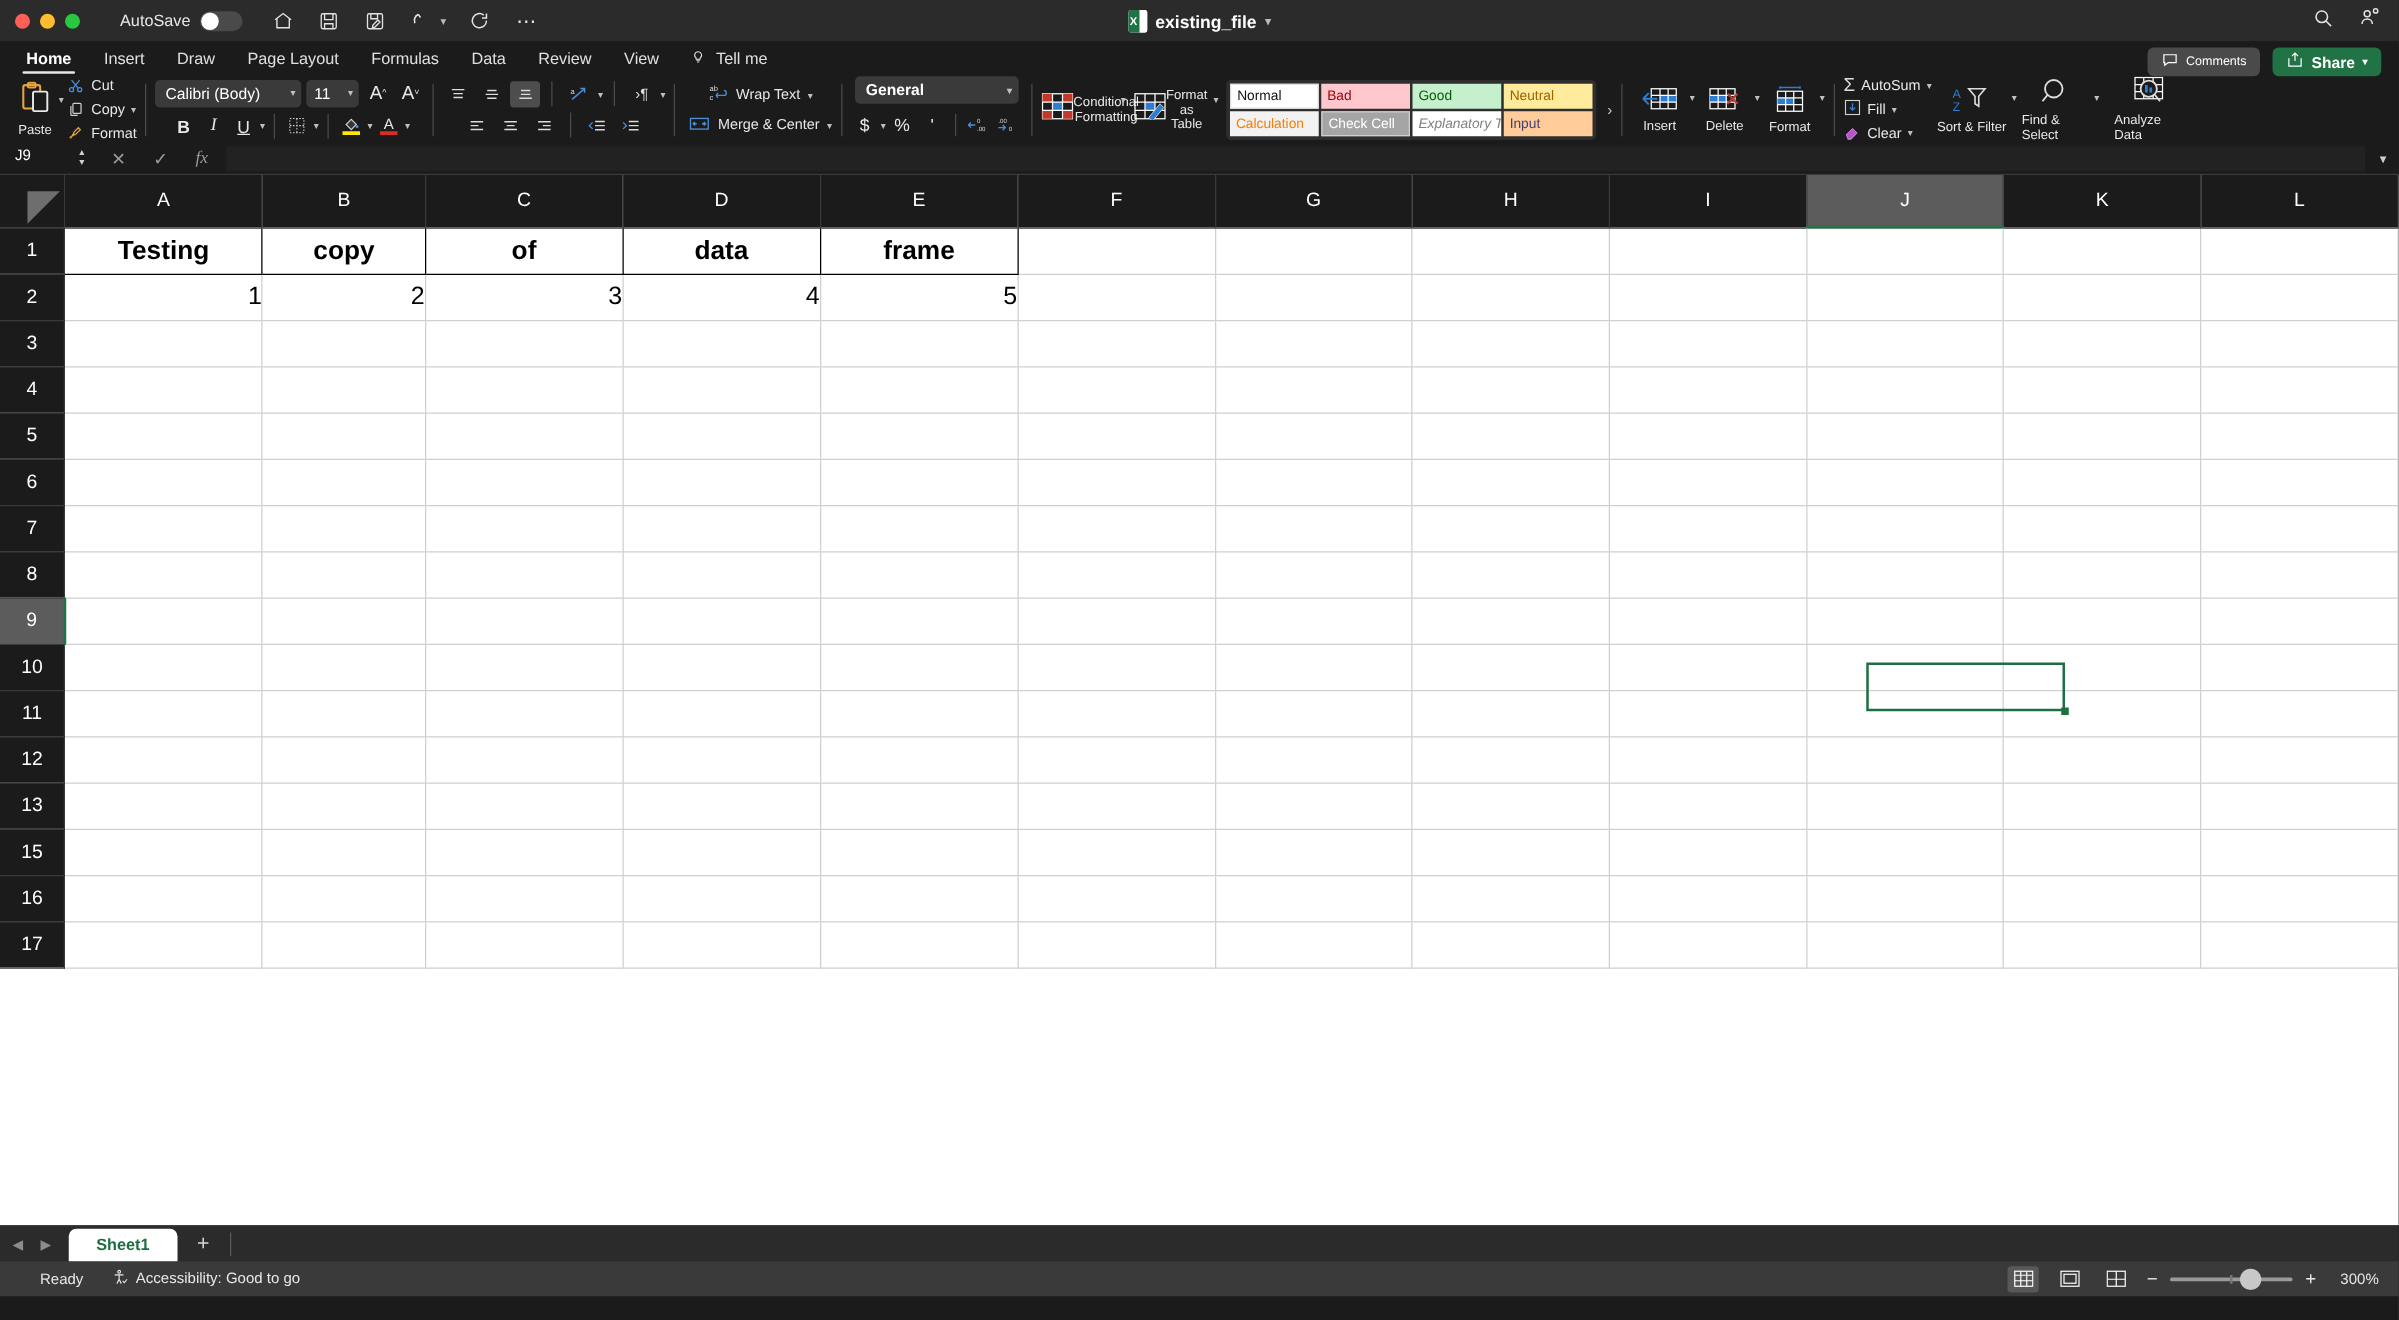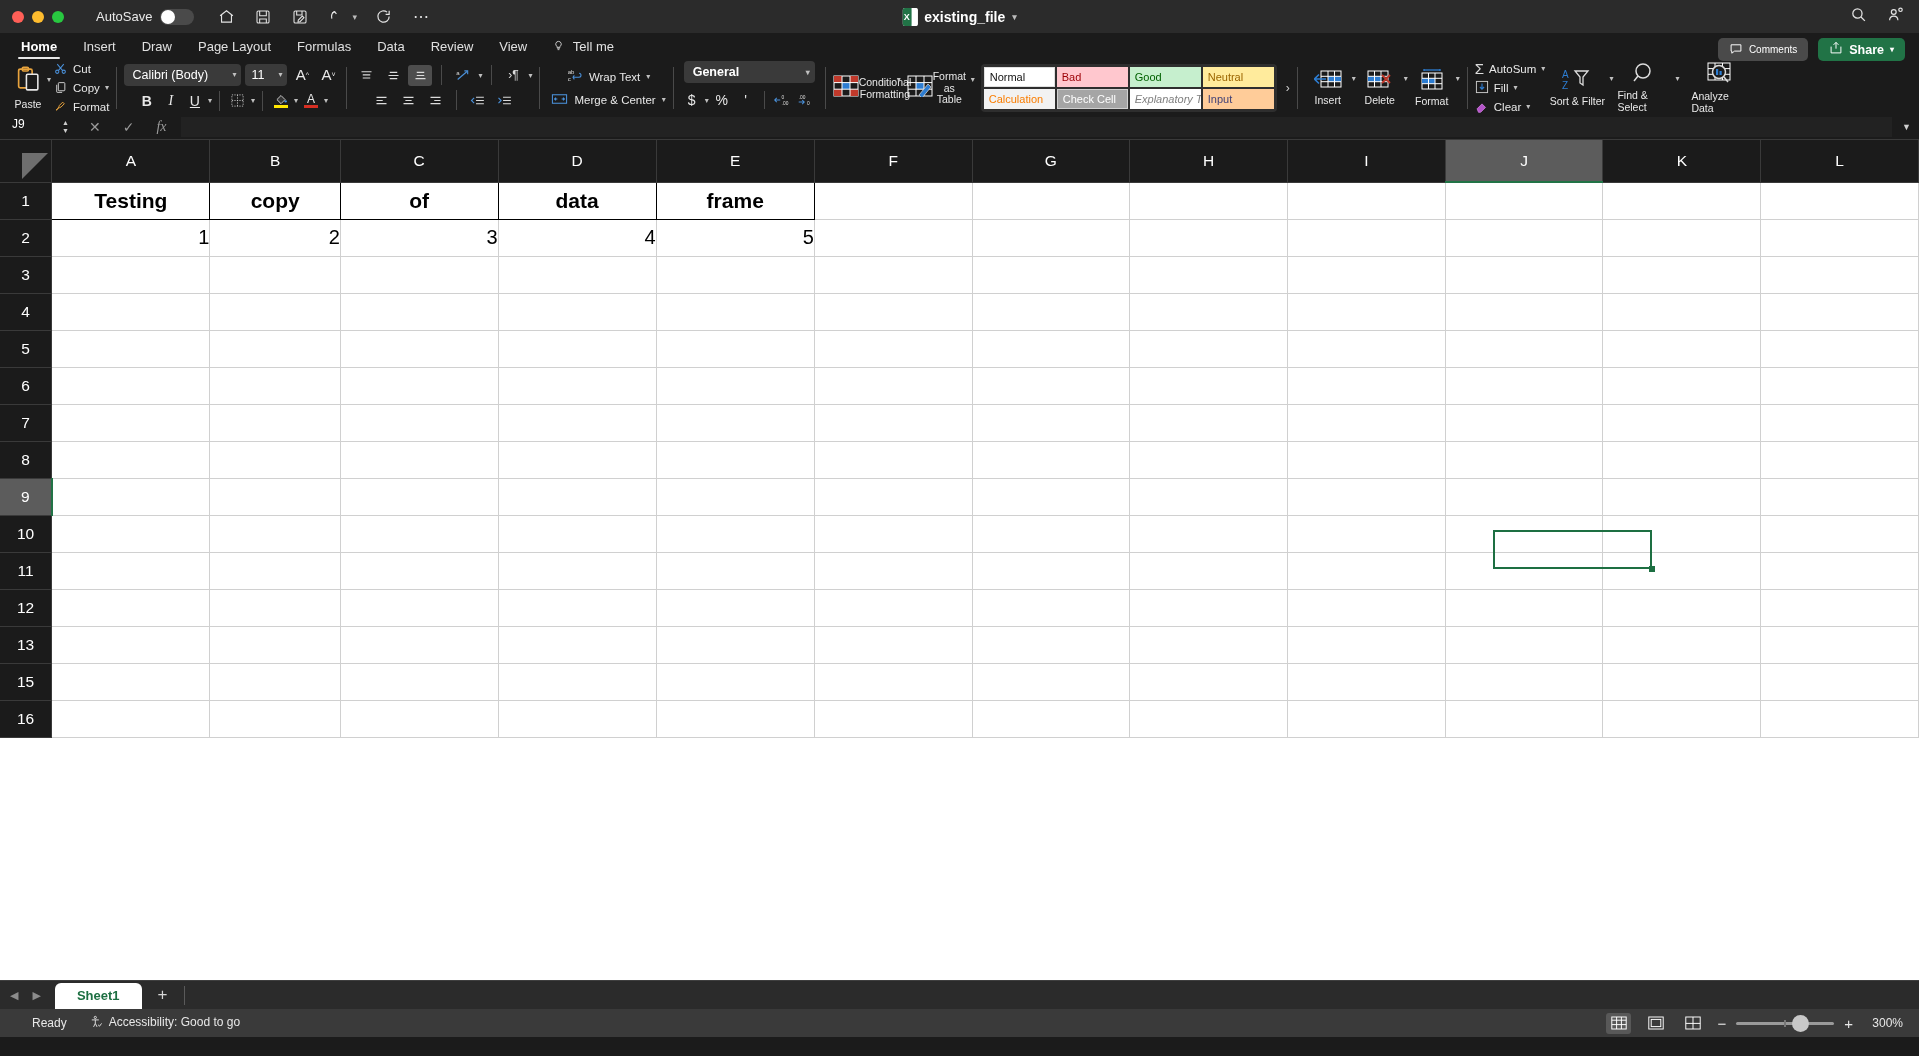--- a/index.html
+++ b/index.html
@@ -1010,20 +1010,35 @@
           <td class="cell"></td>
           <td class="cell"></td>
           <td class="cell"></td>
           <td class="cell"></td>
           <td class="cell"></td>
           <td class="cell"></td>
           <td class="cell"></td>
           <td class="cell"></td>
           <td class="cell"></td>
         </tr>
+      <tr>
+          <th class="rowh"><span>17</span></th>
+          <td class="cell"></td>
+          <td class="cell"></td>
+          <td class="cell"></td>
+          <td class="cell"></td>
+          <td class="cell"></td>
+          <td class="cell"></td>
+          <td class="cell"></td>
+          <td class="cell"></td>
+          <td class="cell"></td>
+          <td class="cell"></td>
+          <td class="cell"></td>
+          <td class="cell"></td>
+        </tr>
     </tbody>
   </table>
 
   <div class="selbox" style="left:1493px; top:390px; width:159px; height:39px;"></div>
   <div class="selhandle" style="left:1649px; top:426px;"></div>
 </div>
 
 <div class="sheettabs">
   <div class="navarrows">
     <span>◀</span>

